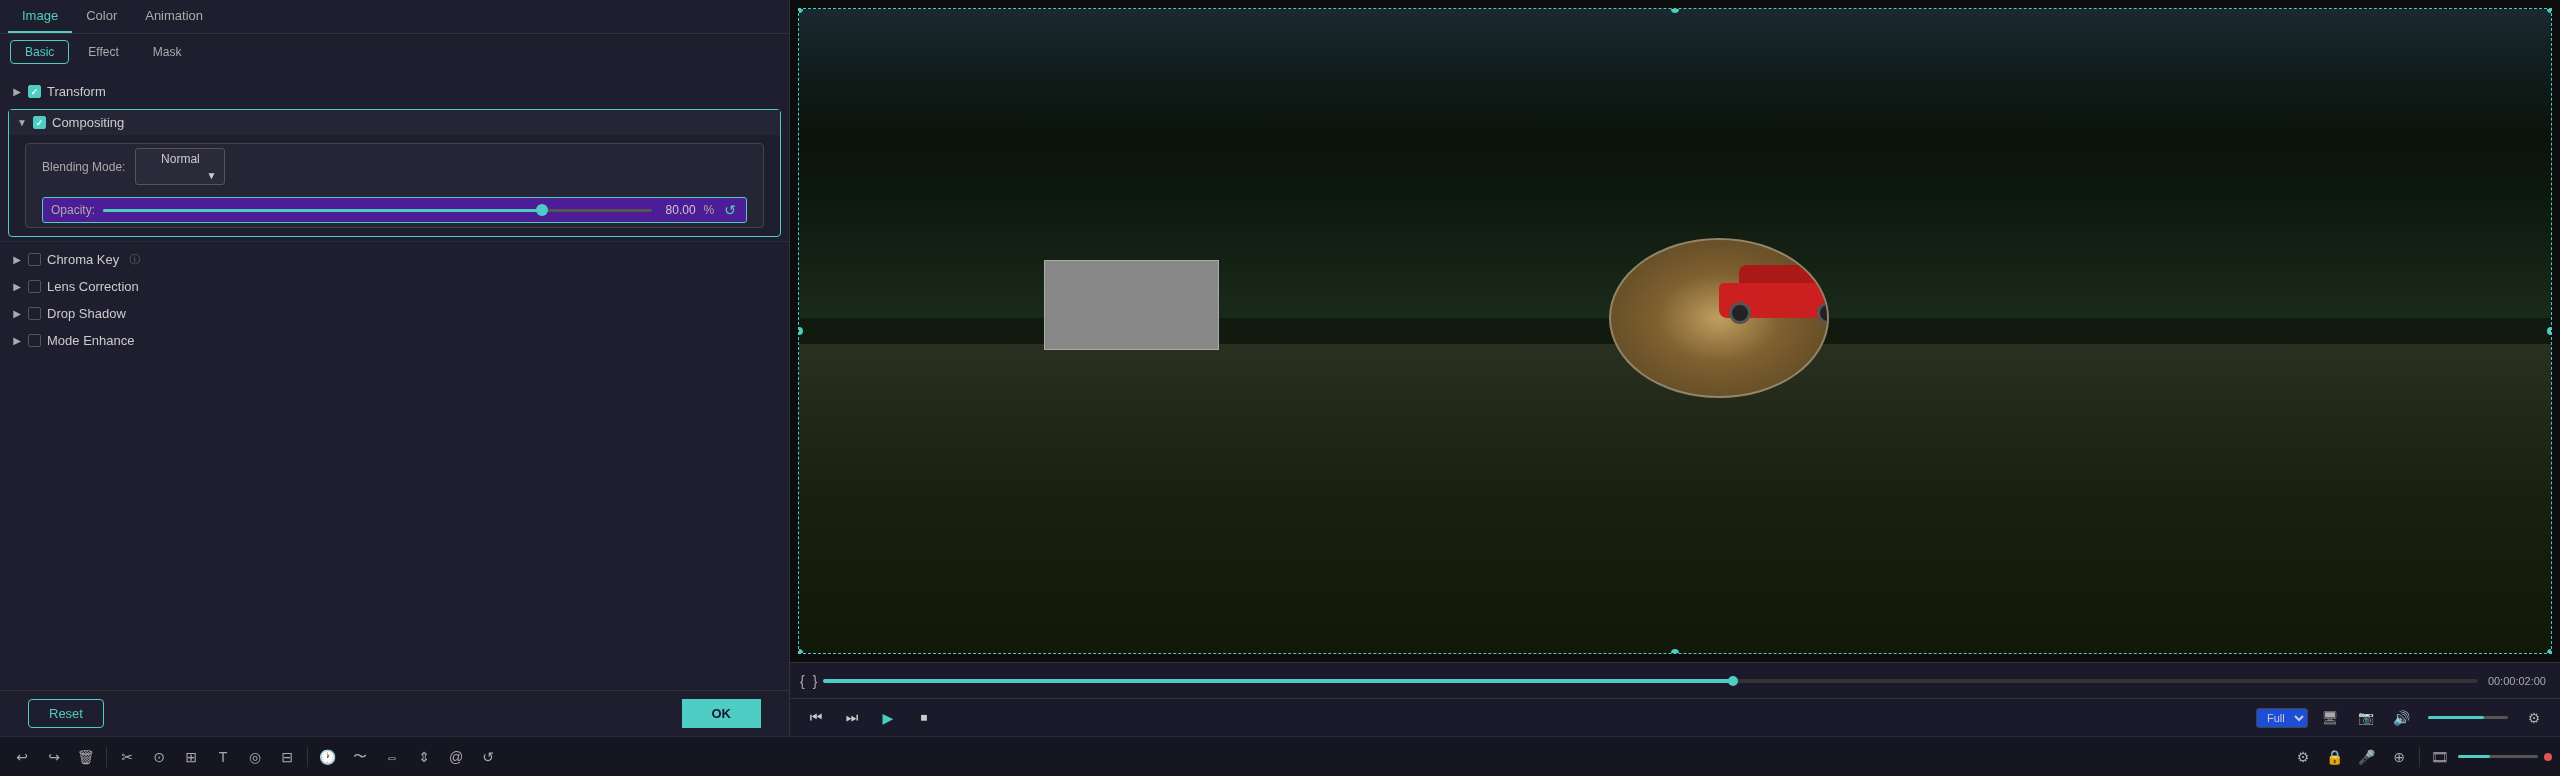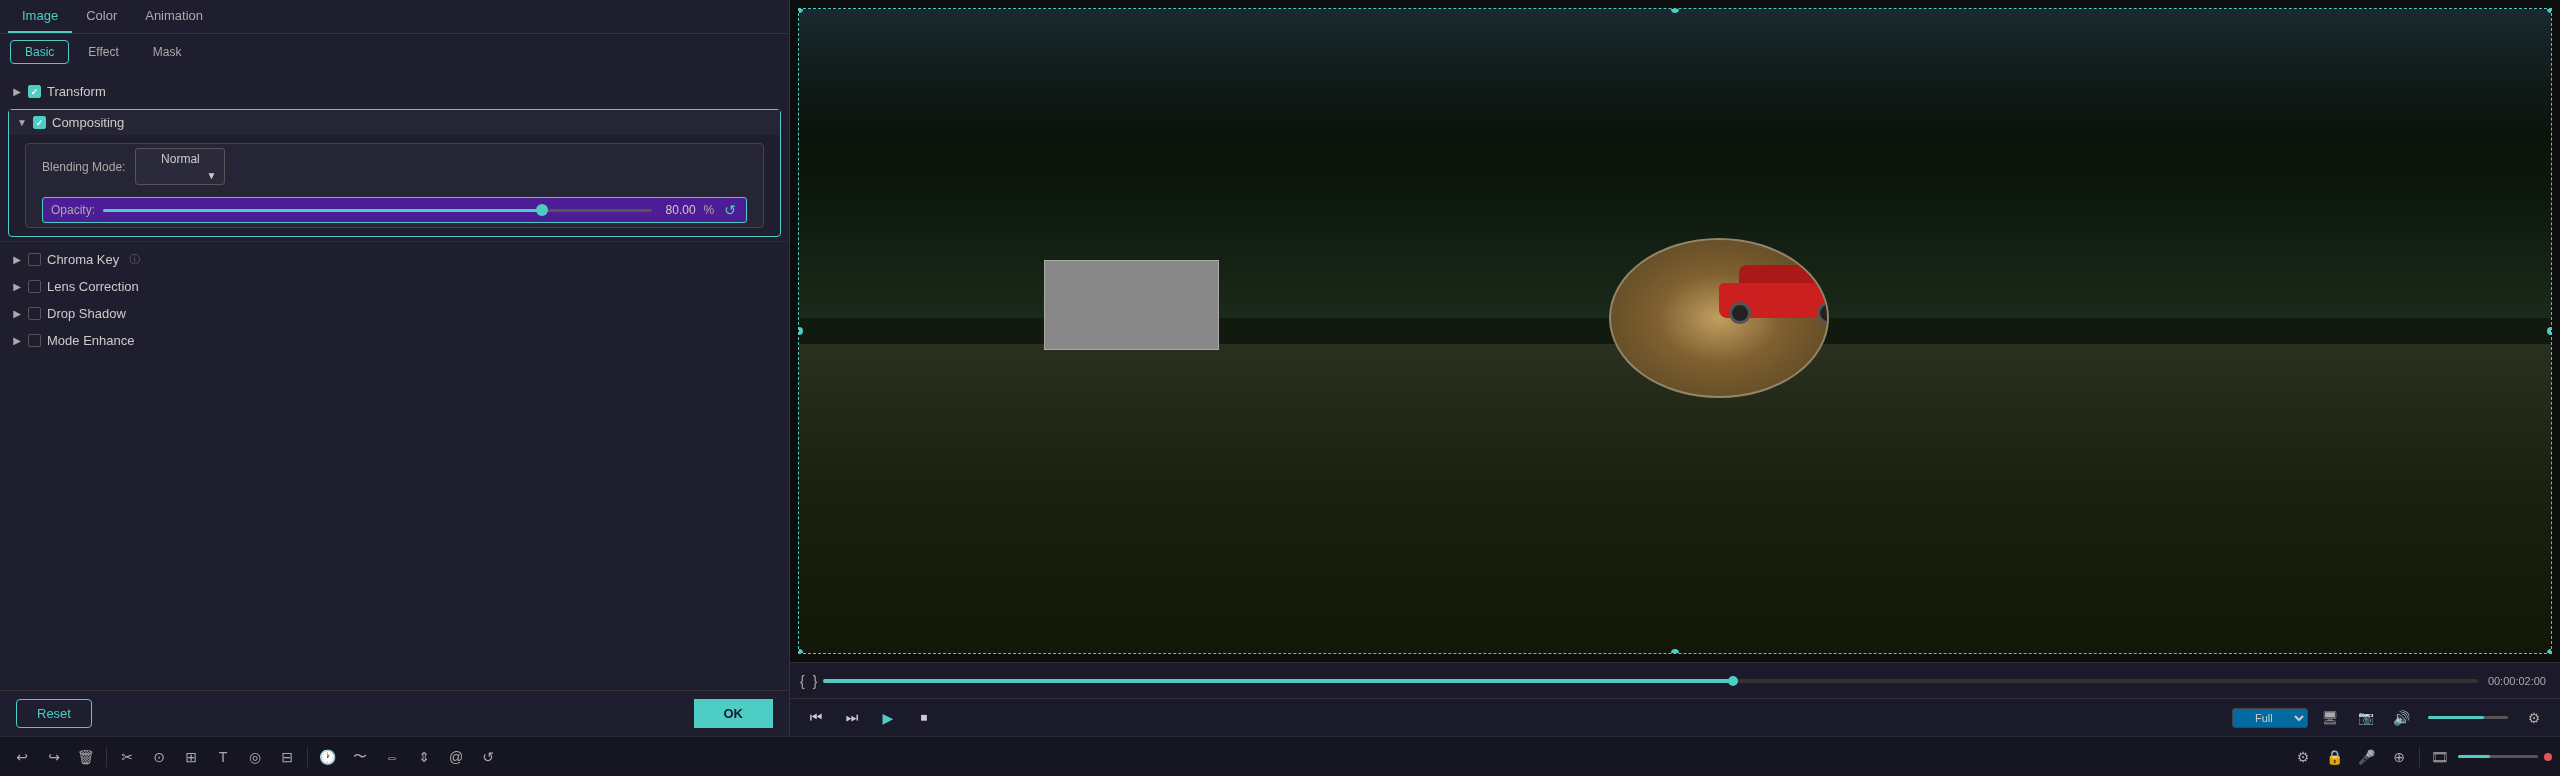--- a/index.html
+++ b/index.html
@@ -233,21 +233,21 @@
       border: none;
       border-top: 1px solid #2a2a3a;
       margin: 4px 0;
     }
 
     
     .bottom-bar {
       display: flex;
       align-items: center;
       justify-content: space-between;
-      padding: 8px 16px;
+      padding: 8px 28px;
       background: #1e1e2e;
       border-top: 1px solid #333;
     }
     .reset-button {
       background: transparent;
       border: 1px solid #4ecdc4;
       color: #4ecdc4;
       padding: 6px 20px;
       border-radius: 4px;
       cursor: pointer;
@@ -473,24 +473,24 @@
       margin: 0 4px;
     }
     .volume-fill {
       height: 100%;
       background: #4ecdc4;
       border-radius: 2px;
       width: 70%;
     }
 
     .quality-select {
-      background: #0369a1;
+      background: #1d4ed8;
       border: 1px solid #444;
       color: #ccc;
-      padding: 2px 18px;
+      padding: 2px 6px;
       border-radius: 3px;
       font-size: 11px;
       cursor: pointer;
     }
 
     
     .red-dot {
       width: 8px;
       height: 8px;
       background: #e05555;

